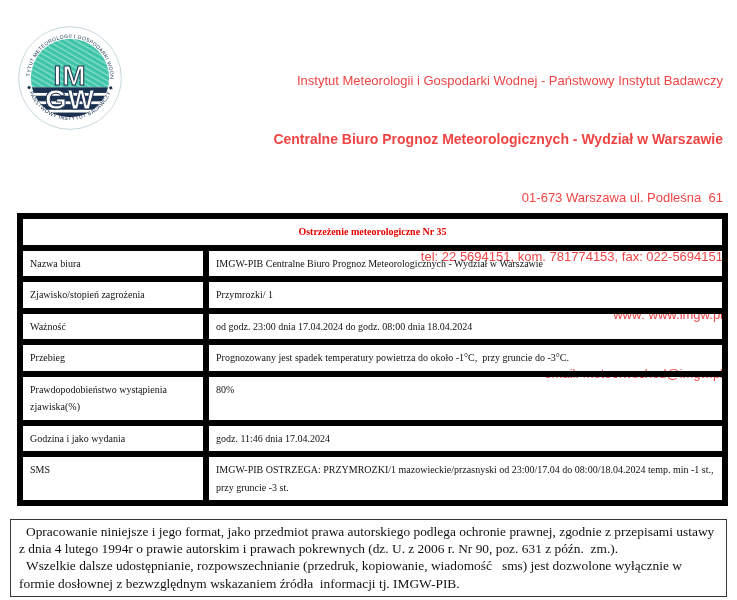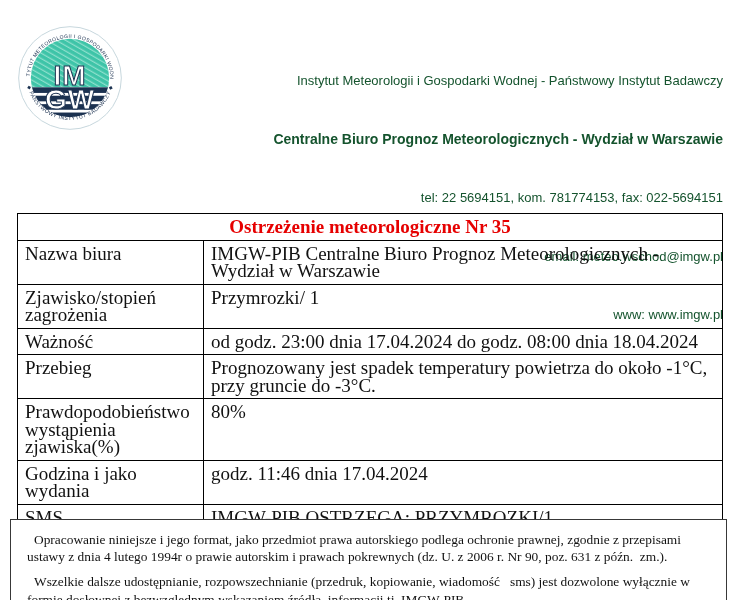--- a/index.html
+++ b/index.html
@@ -6,46 +6,46 @@
   html,body { background:#fff; }
   .page {
     position:relative; width:737px; height:600px; background:#ffffff;
     font-family:"Liberation Serif", serif; overflow:hidden;
   }
   
   .logo-wrap { position:absolute; left:14px; top:22px; width:112px; height:112px; }
   .header-text {
     position:absolute; top:32px; right:14px; text-align:right;
     font-family:"Liberation Sans", sans-serif; font-size:13px; line-height:19.5px;
-    color:#14532d; white-space:pre;
+    color:#ef4444; white-space:pre;
   }
   .header-text .hline-bold { font-weight:bold; font-size:14px; }
   
   table.warning {
     position:absolute; top:213px; left:17px; width:705px;
     border-collapse:collapse; table-layout:fixed;
     font-family:"Liberation Serif", serif;
   }
   table.warning td {
-    border:1px solid #000000; vertical-align:top;
-    padding:4px 7px; font-size:19px; line-height:17.5px; color:#111;margin-top:24px;
+    border:6px solid #000000; vertical-align:top;
+    padding:4px 7px; font-size:10px; line-height:17.5px; color:#111;margin-top:24px;
   }
   td.cell-label { font-weight:normal; }
   td.cell-value { white-space:pre-wrap;font-family:Liberation Serif, serif; }
   td.title-cell {
     text-align:center; font-weight:bold; font-size:15.5px;
     padding:6px 4px 5px 4px; line-height:19px;
   }
   
   .footer-box {
     position:absolute; top:519px; left:10px; width:717px;
     border:1px solid #383838; padding:3px 8px 4px 8px;
     font-size:13.4px; line-height:17.2px; color:#111; background:#fff;
   }
-  .footer-box p { margin:8px; text-indent:7px; white-space:pre-wrap; }
+  .footer-box p { margin:0; text-indent:7px; white-space:pre-wrap; }
 </style>
 </head>
 <body>
 
 <div class="page">
 
   <div class="logo-wrap">
     <svg viewBox="0 0 120 120" width="112" height="112">
       <defs>
         <pattern id="diagTeal" width="5" height="5" patternUnits="userSpaceOnUse" patternTransform="rotate(-60)">
@@ -74,23 +74,24 @@
       </text>
       <text font-family="Liberation Sans, sans-serif" font-size="5.6" fill="#1b3150" letter-spacing="0.5">
         <textPath href="#botArc" startOffset="50%" text-anchor="middle">◆ PAŃSTWOWY INSTYTUT BADAWCZY ◆</textPath>
       </text>
     </svg>
   </div>
 
   <div class="header-text">
     <div>Instytut Meteorologii i Gospodarki Wodnej - Państwowy Instytut Badawczy</div>
     <div class="hline-bold">Centralne Biuro Prognoz Meteorologicznych - Wydział w Warszawie</div>
+    <div>01-673 Warszawa ul. Podleśna  61</div>
     <div>tel: 22 5694151, kom. 781774153, fax: 022-5694151</div>
+    <div>www: www.imgw.pl</div>
     <div>email: meteo.wschod@imgw.pl</div>
-    <div>www: www.imgw.pl</div>
   </div>
 
   <table class="warning">
     <colgroup>
         <col style="width:186px">
         <col style="width:519px">
       </colgroup>
     <tbody>
       <tr>
         <td colspan="2" class="title-cell" style="color:#e60000;">Ostrzeżenie meteorologiczne Nr 35</td>

